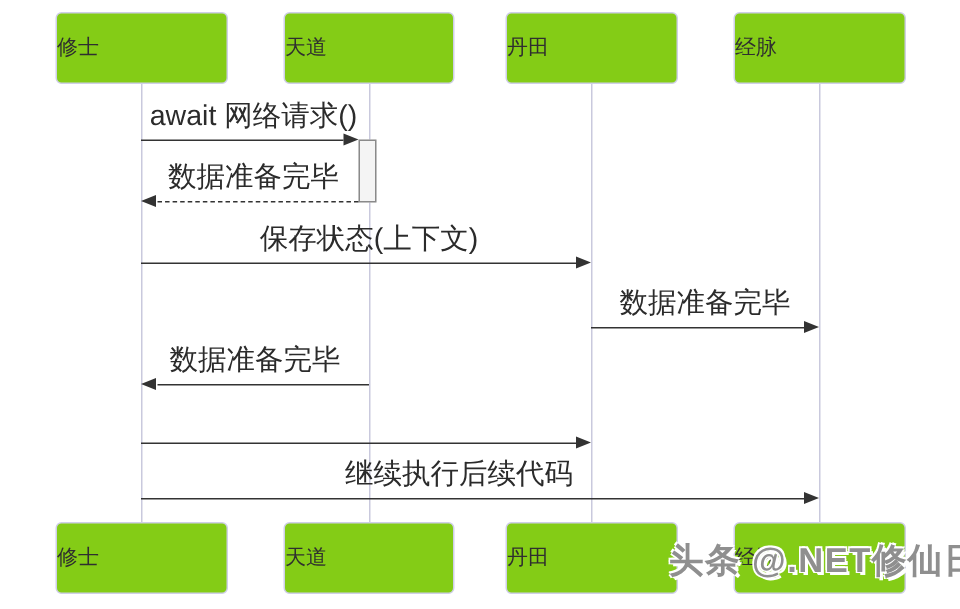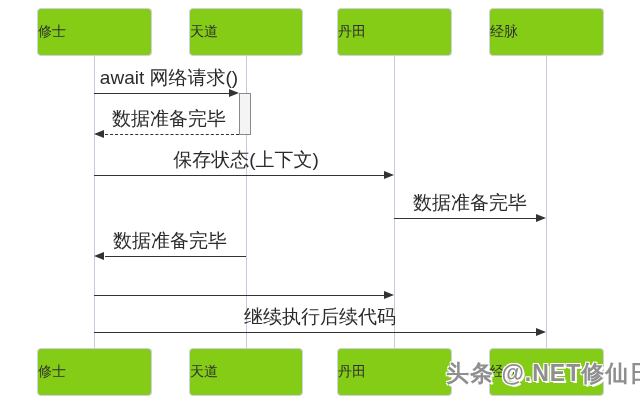--- a/index.html
+++ b/index.html
@@ -93,19 +93,19 @@
   <div class="msg-line" style="left:394px;top:218px;width:142px"></div>
   <div class="head right" style="left:536px;top:214px"></div>
 
   <div class="msg-label" style="left:94px;top:232px;width:152px">数据准备完毕</div>
   <div class="msg-line" style="left:105px;top:256px;width:141px"></div>
   <div class="head left" style="left:94px;top:252px"></div>
 
   <div class="msg-line" style="left:94px;top:295px;width:290px"></div>
   <div class="head right" style="left:384px;top:291px"></div>
 
-  <div class="msg-label" style="left:94px;top:308px;width:452px">继续执行后续代码</div>
+  <div class="msg-label" style="left:80px;top:308px;width:452px">继续执行后续代码</div>
   <div class="msg-line" style="left:94px;top:332px;width:442px"></div>
   <div class="head right" style="left:536px;top:328px"></div>
 
   <div class="watermark">头条 @.NET修仙日记</div>
 
 </div>
 
 </body></html>

